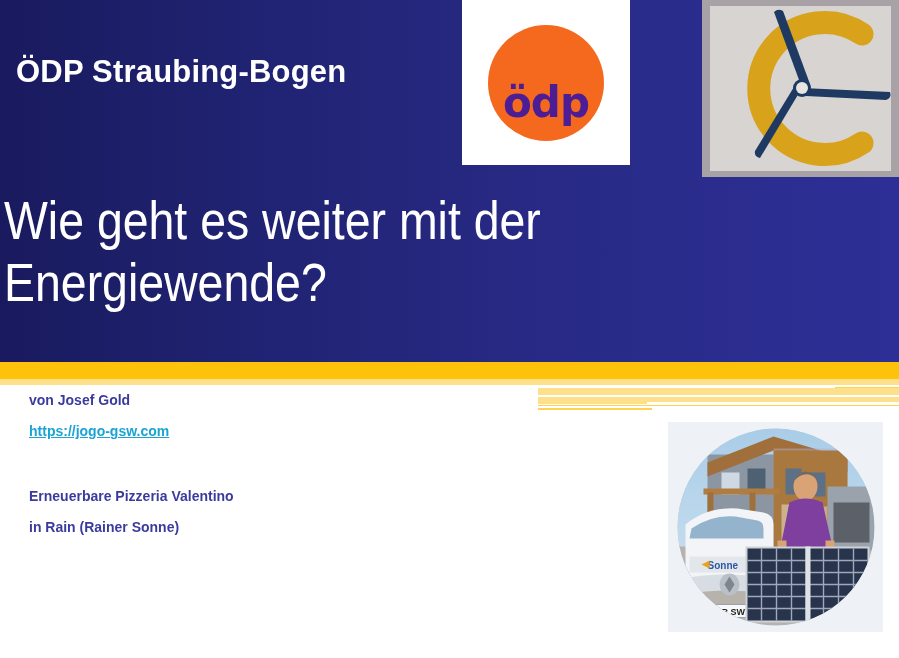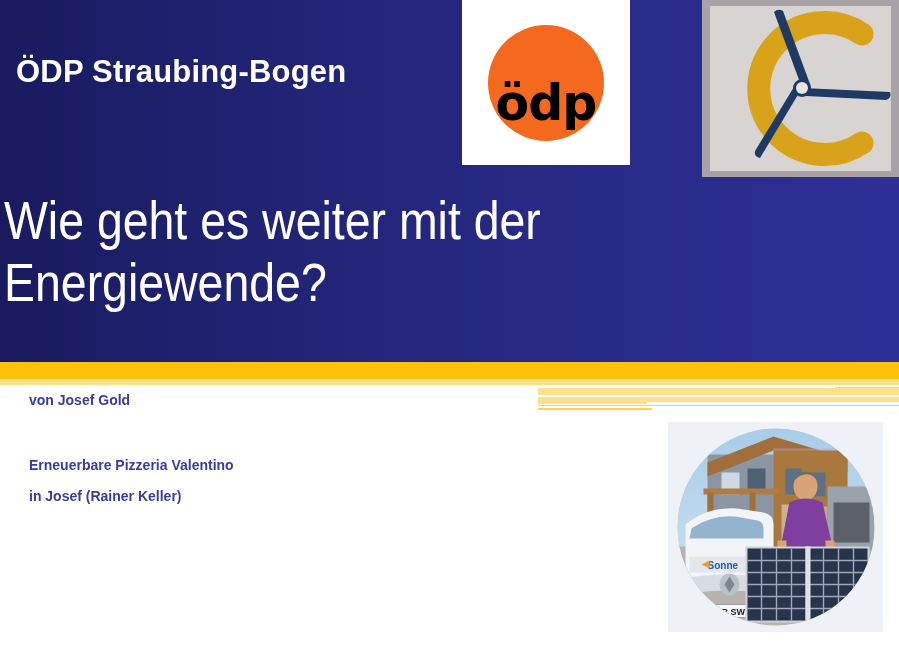--- a/index.html
+++ b/index.html
@@ -35,21 +35,21 @@
     position:absolute;left:462px;top:0px;width:168px;height:165px;
     background:#ffffff;
   }
   .odp-circle{
     position:absolute;left:50%;top:50%;transform:translate(-50%,-50%);
     width:116px;height:116px;border-radius:50%;
     background:#f4691d;
     display:flex;align-items:center;justify-content:center;
   }
   .odp-word{
-    color:#000000;font-size:49px;font-weight:bold;line-height:1;
+    color:#4c1d95;font-size:42px;font-weight:bold;line-height:1;
     letter-spacing:-1px;position:relative;top:-3px;
     font-family:"DejaVu Sans","Liberation Sans",sans-serif;
     margin-top:47px;
   }
 
   
   .turb-box{
     position:absolute;left:702px;top:0px;width:197px;height:177px;
     background:#a8a2a6;overflow:hidden;
   }
@@ -129,23 +129,24 @@
     <i class="thin" style="left:7px; top:8px; width:361px; height:1px;"></i>
     <i style="left:7px; top:8px; width:297px; height:1px; background:#fff;"></i>
     <i style="left:7px; top:18px;width:361px; height:7px;"></i>
     <i style="left:116px;top:23px;width:252px;height:2px; background:#fff;"></i>
     <i class="thin" style="left:7px; top:26px;width:361px;height:1px;"></i>
     <i class="thin" style="left:7px; top:29px;width:114px;height:2px;"></i>
   </div>
 
   <div class="txt-block">
     <div class="line">von Josef Gold</div>
+    <div class="line link">https://jogo-gsw.com</div>
     <div class="gap"></div>
     <div class="line">Erneuerbare Pizzeria Valentino</div>
-    <div class="line">in Josef (Rainer Keller)</div>
+    <div class="line">in Rain (Rainer Sonne)</div>
   </div>
 
   <div class="photo-box">
     <div class="photo-circle">
       <svg viewBox="0 0 197 197" xmlns="http://www.w3.org/2000/svg">
         <defs>
           <clipPath id="pc">
               <circle cx="98.5" cy="98.5" r="98.5"></circle>
             </clipPath>
           <linearGradient id="sky" x1="0" y1="0" x2="0" y2="1">

